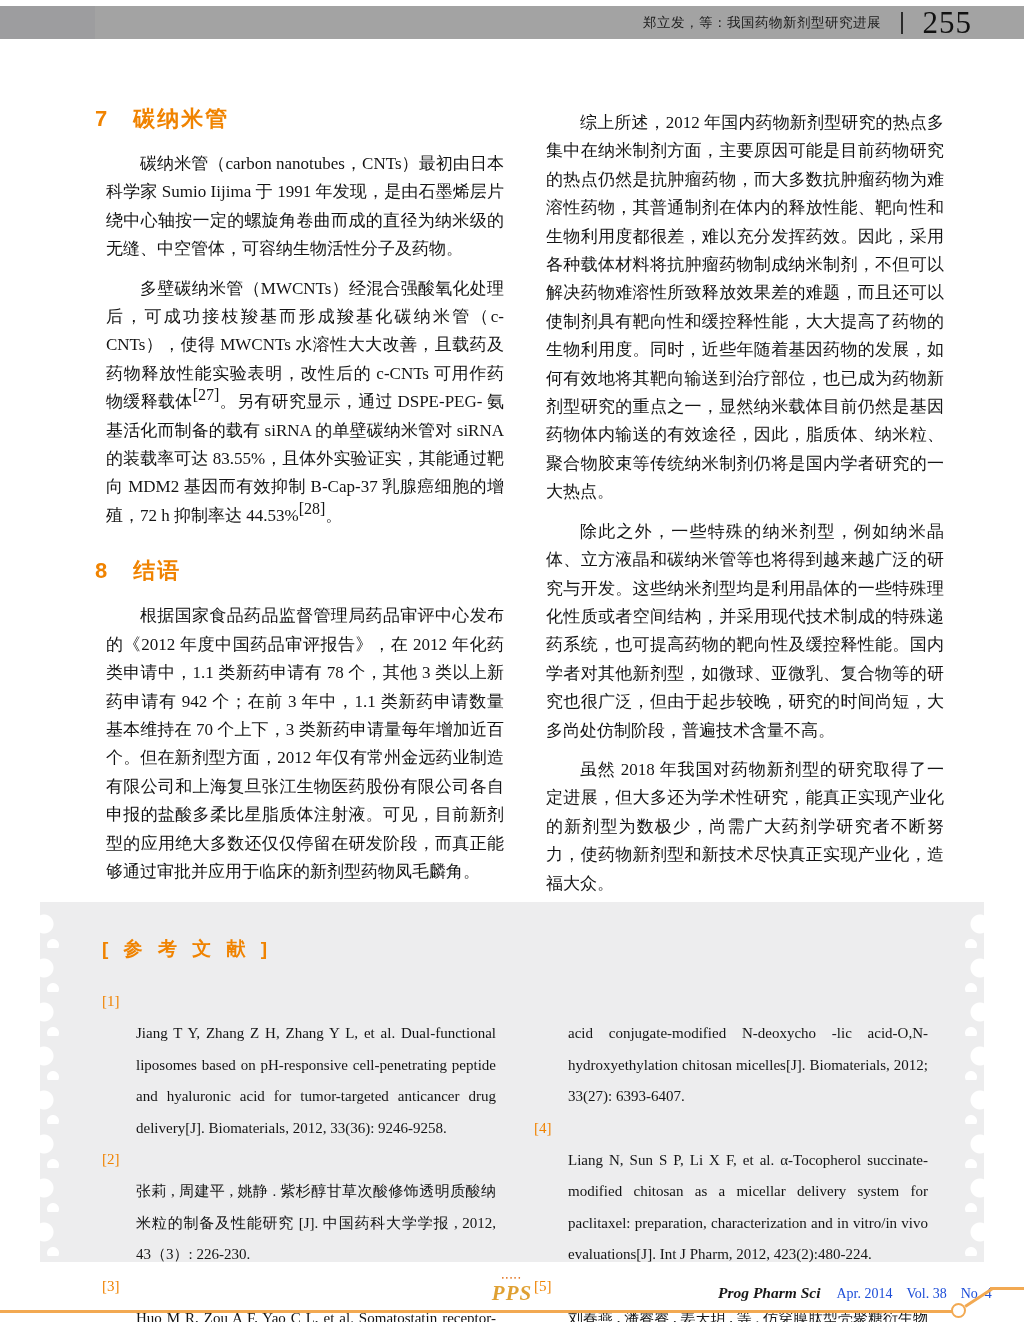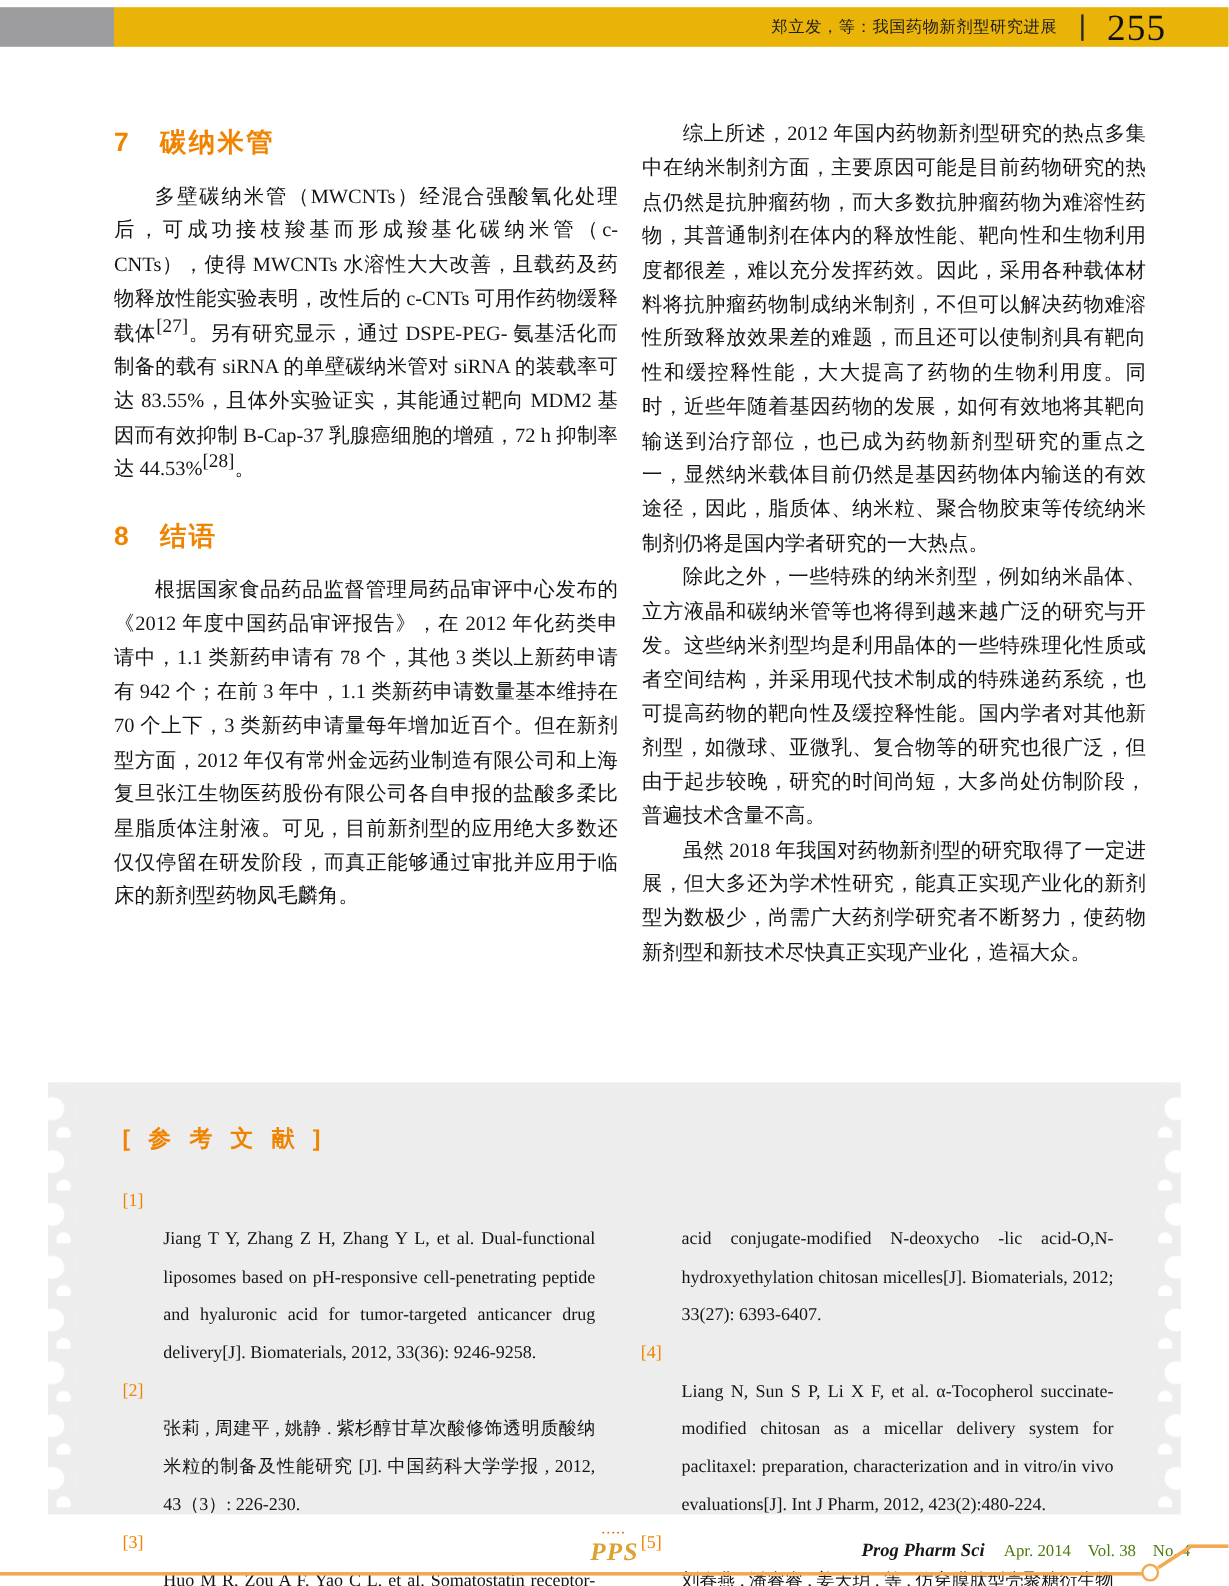--- a/index.html
+++ b/index.html
@@ -2,37 +2,37 @@
 <html><head>
 <meta charset="utf-8">
 <style>
   html,body{margin:0;padding:0;background:#ffffff;}
   .page{position:relative;width:1024px;height:1322px;background:#ffffff;overflow:hidden;
         font-family:"Liberation Serif","DejaVu Serif",serif;color:#141414;}
 
   
   .header-bar{position:absolute;left:0;top:6px;width:1024px;height:33px;display:flex;}
   .header-gray{width:95px;height:100%;background:#9d9d9f;}
-  .header-orange{flex:1;height:100%;background:#eab308;display:flex;align-items:center;
+  .header-orange{flex:1;height:100%;background:#a3a3a3;display:flex;align-items:center;
                  justify-content:flex-end;padding-right:52px;box-sizing:border-box;padding-left:12px;}
   .running-title{font-size:13.5px;letter-spacing:0.5px;color:#1c1c1c;
                  font-family:"Liberation Serif","DejaVu Serif",serif;}
   .header-sep{width:1.5px;height:22px;background:#2a2a2a;margin:0 20px 0 20px;}
   .page-number{font-size:31px;letter-spacing:1px;color:#111;
                font-family:"Liberation Serif","DejaVu Serif",serif;}
 
   
   .main{position:absolute;left:95px;top:98px;width:860px;display:flex;gap:20px;}
   .col{width:420px;}
   .sec-heading{margin:6px 0 16px 0;display:flex;gap:26px;align-items:baseline;
                font-family:"Liberation Sans","DejaVu Sans",sans-serif;
                font-size:22px;font-weight:bold;color:#f08300;}
   .sec-heading .sec-title{letter-spacing:2px;}
   .sec-heading.sec8{margin-top:26px;}
-  .body-para{margin:0;font-size:17px;line-height:28.4px;text-align:justify;text-indent:2em;}
+  .body-para{margin:11px;font-size:17px;line-height:28.4px;text-align:justify;text-indent:2em;}
   .seg-sup{vertical-align:super;font-size:16px;line-height:0;}
   .seg-i{}
 
   
   .refs-box{position:absolute;left:40px;top:902px;width:944px;height:360px;background:#ededee;}
   .perf{position:absolute;top:2px;bottom:2px;width:26px;background-repeat:repeat-y;}
   .perf-left{left:-3px;
     background-image:
       radial-gradient(circle at 7px 20px, #ffffff 9px, rgba(255,255,255,0) 10px),
       radial-gradient(circle at 16px 41px, #ffffff 5.5px, rgba(255,255,255,0) 6.5px);
@@ -57,21 +57,21 @@
   .journal-script{font-family:"DejaVu Serif","Liberation Serif",serif;font-style:italic;
                   font-weight:bold;font-size:25px;letter-spacing:2px;color:#181818;}
   .issue-cn{font-size:14.5px;margin-left:10px;color:#181818;}
   .footer-center{position:absolute;left:462px;top:1276px;width:100px;text-align:center;}
   .pps-logo{display:inline-block;font-family:"Liberation Serif","DejaVu Serif",serif;
             font-style:italic;font-weight:bold;font-size:21px;letter-spacing:1px;color:#dfa032;}
   .pps-logo::before{content:"•••••";display:block;font-size:6px;letter-spacing:2px;
                     color:#e06a10;line-height:5px;font-style:normal;}
   .footer-right{position:absolute;left:718px;top:1284px;white-space:nowrap;}
   .journal-en{font-style:italic;font-weight:bold;font-size:15.5px;color:#181818;}
-  .issue-en{font-size:14px;margin-left:12px;color:#4d7c0f;}
+  .issue-en{font-size:14px;margin-left:12px;color:#1d4ed8;}
 
   .rule-main{position:absolute;left:0;top:1310px;width:953px;height:2.5px;background:#f2a952;}
   .rule-circle{position:absolute;left:951px;top:1303px;width:11px;height:11px;
                border:2.5px solid #f2a952;border-radius:50%;background:#ffffff;}
   .rule-diag{position:absolute;left:965px;top:1305px;width:32px;height:2.5px;background:#f2a952;
              transform-origin:0 50%;transform:rotate(-33deg);}
   .rule-top{position:absolute;left:990px;top:1287px;width:34px;height:2.5px;background:#f2a952;}
 </style>
 </head>
 <body>
@@ -86,20 +86,21 @@
       <span class="page-number">255</span>
     </div>
   </div>
 
   <div class="main">
     <div class="col">
       <h2 class="sec-heading">
         <span class="sec-num">7</span>
         <span class="sec-title">碳纳米管</span>
       </h2>
+      <p class="body-para">碳纳米管（carbon nanotubes，CNTs）最初由日本科学家 Sumio Iijima 于 1991 年发现，是由石墨烯层片绕中心轴按一定的螺旋角卷曲而成的直径为纳米级的无缝、中空管体，可容纳生物活性分子及药物。</p>
       <p class="body-para"><span>多壁碳纳米管（MWCNTs）经混合强酸氧化处理后，可成功接枝羧基而形成羧基化碳纳米管（c-CNTs），使得 MWCNTs 水溶性大大改善，且载药及药物释放性能实验表明，改性后的 c-CNTs 可用作药物缓释载体</span><span class="seg-sup">[27]</span><span>。另有研究显示，通过 DSPE-PEG- 氨基活化而制备的载有 siRNA 的单壁碳纳米管对 siRNA 的装载率可达 83.55%，且体外实验证实，其能通过靶向 </span><span class="seg-i">MDM2</span><span> 基因而有效抑制 B-Cap-37 乳腺癌细胞的增殖，72 h 抑制率达 44.53%</span><span class="seg-sup">[28]</span><span>。</span></p>
       <h2 class="sec-heading sec8">
         <span class="sec-num">8</span>
         <span class="sec-title">结语</span>
       </h2>
       <p class="body-para">根据国家食品药品监督管理局药品审评中心发布的《2012 年度中国药品审评报告》，在 2012 年化药类申请中，1.1 类新药申请有 78 个，其他 3 类以上新药申请有 942 个；在前 3 年中，1.1 类新药申请数量基本维持在 70 个上下，3 类新药申请量每年增加近百个。但在新剂型方面，2012 年仅有常州金远药业制造有限公司和上海复旦张江生物医药股份有限公司各自申报的盐酸多柔比星脂质体注射液。可见，目前新剂型的应用绝大多数还仅仅停留在研发阶段，而真正能够通过审批并应用于临床的新剂型药物凤毛麟角。</p>
     </div>
     <div class="col">
       <p class="body-para">综上所述，2012 年国内药物新剂型研究的热点多集中在纳米制剂方面，主要原因可能是目前药物研究的热点仍然是抗肿瘤药物，而大多数抗肿瘤药物为难溶性药物，其普通制剂在体内的释放性能、靶向性和生物利用度都很差，难以充分发挥药效。因此，采用各种载体材料将抗肿瘤药物制成纳米制剂，不但可以解决药物难溶性所致释放效果差的难题，而且还可以使制剂具有靶向性和缓控释性能，大大提高了药物的生物利用度。同时，近些年随着基因药物的发展，如何有效地将其靶向输送到治疗部位，也已成为药物新剂型研究的重点之一，显然纳米载体目前仍然是基因药物体内输送的有效途径，因此，脂质体、纳米粒、聚合物胶束等传统纳米制剂仍将是国内学者研究的一大热点。</p>
       <p class="body-para">除此之外，一些特殊的纳米剂型，例如纳米晶体、立方液晶和碳纳米管等也将得到越来越广泛的研究与开发。这些纳米剂型均是利用晶体的一些特殊理化性质或者空间结构，并采用现代技术制成的特殊递药系统，也可提高药物的靶向性及缓控释性能。国内学者对其他新剂型，如微球、亚微乳、复合物等的研究也很广泛，但由于起步较晚，研究的时间尚短，大多尚处仿制阶段，普遍技术含量不高。</p>

